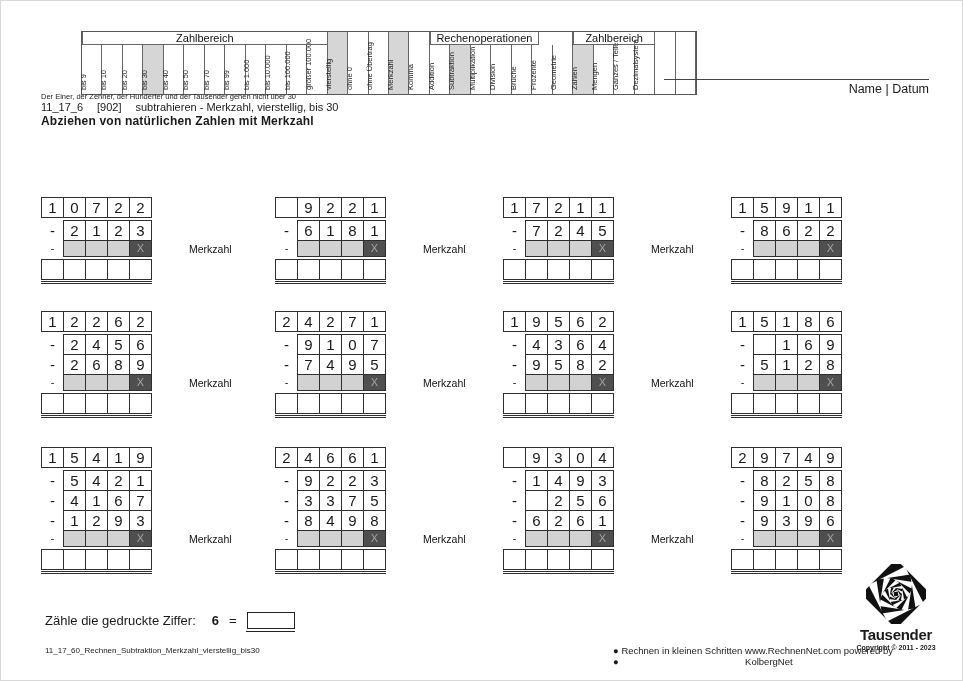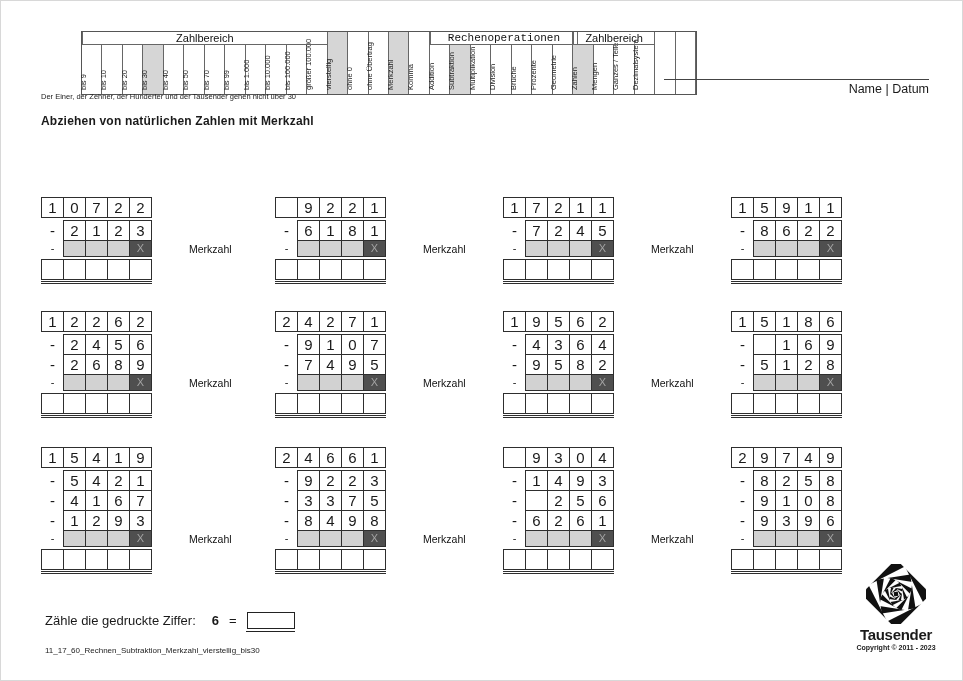--- a/index.html
+++ b/index.html
@@ -144,28 +144,31 @@
       </div>
       <div class="hcol" style="left: 532.133px; width: 20.4667px; top: 13px; height: 49px;">
         <span class="vtext">Ganzes / Teile</span>
       </div>
       <div class="hcol" style="left: 552.6px; width: 20.4667px; top: 13px; height: 49px;">
         <span class="vtext">Dezimalsystem</span>
       </div>
       <div class="hcol" style="left: 573.067px; width: 20.4667px; top: 0px; height: 62px;"></div>
       <div class="hcol" style="left: 593.533px; width: 20.4667px; top: 0px; height: 62px;"></div>
       <div class="hgroup" style="left: 0px; width: 245.6px; height: 13px;">Zahlbereich</div>
-      <div class="hgroup" style="left: 347.933px; width: 148px; height: 13px; font-family: Liberation Mono, monospace;">Rechenoperationen</div>
+      <div class="hgroup" style="left: 347.933px; width: 109px; height: 13px;">Rechenoperationen</div>
       <div class="hgroup" style="left: 491.2px; width: 81.8667px; height: 13px;">Zahlbereich</div>
     </div>
 
   <div id="name-line"></div>
   <div id="name-datum">Name | Datum</div>
 
   <div id="note-line">Der Einer, der Zehner, der Hunderter und der Tausender gehen nicht über 30</div>
+  <div id="code-line">
+    <span>11_17_6</span><span>[902]</span><span>subtrahieren - Merkzahl, vierstellig, bis 30</span>
+  </div>
   <div id="sheet-title">Abziehen von natürlichen Zahlen mit Merkzahl</div>
 
   <div id="problem-grid">
       <div class="problem" style="left: 0px; top: 0px;">
         <div class="prow">
           <div class="cell box">1</div>
           <div class="cell box">0</div>
           <div class="cell box">7</div>
           <div class="cell box">2</div>
           <div class="cell box">2</div>
@@ -654,20 +657,24 @@
     </div>
 
   <div id="task">
     <span>Zähle die gedruckte Ziffer:</span>
     <span class="digit">6</span>
     <span class="eq">=</span>
     <span class="answer-box"></span>
   </div>
 
   <div id="footer-file">11_17_60_Rechnen_Subtraktion_Merkzahl_vierstellig_bis30</div>
+  <div id="footer-links">
+    <span>● Rechnen in kleinen Schritten ●</span>
+    <span>www.RechnenNet.com powered by KolbergNet</span>
+  </div>
 
   <div id="logo">
     <svg width="60" height="60" viewBox="0 0 100 100">
       <g transform="translate(50,50)">
         <rect x="-41" y="-41" width="82" height="82" fill="#111" transform="rotate(45)"></rect>
         <rect x="-34" y="-34" width="68" height="68" fill="#fff" transform="rotate(63)"></rect>
         <rect x="-28.5" y="-28.5" width="57" height="57" fill="#111" transform="rotate(81)"></rect>
         <rect x="-24" y="-24" width="48" height="48" fill="#fff" transform="rotate(99)"></rect>
         <rect x="-20" y="-20" width="40" height="40" fill="#111" transform="rotate(117)"></rect>
         <rect x="-16.8" y="-16.8" width="33.6" height="33.6" fill="#fff" transform="rotate(135)"></rect>

